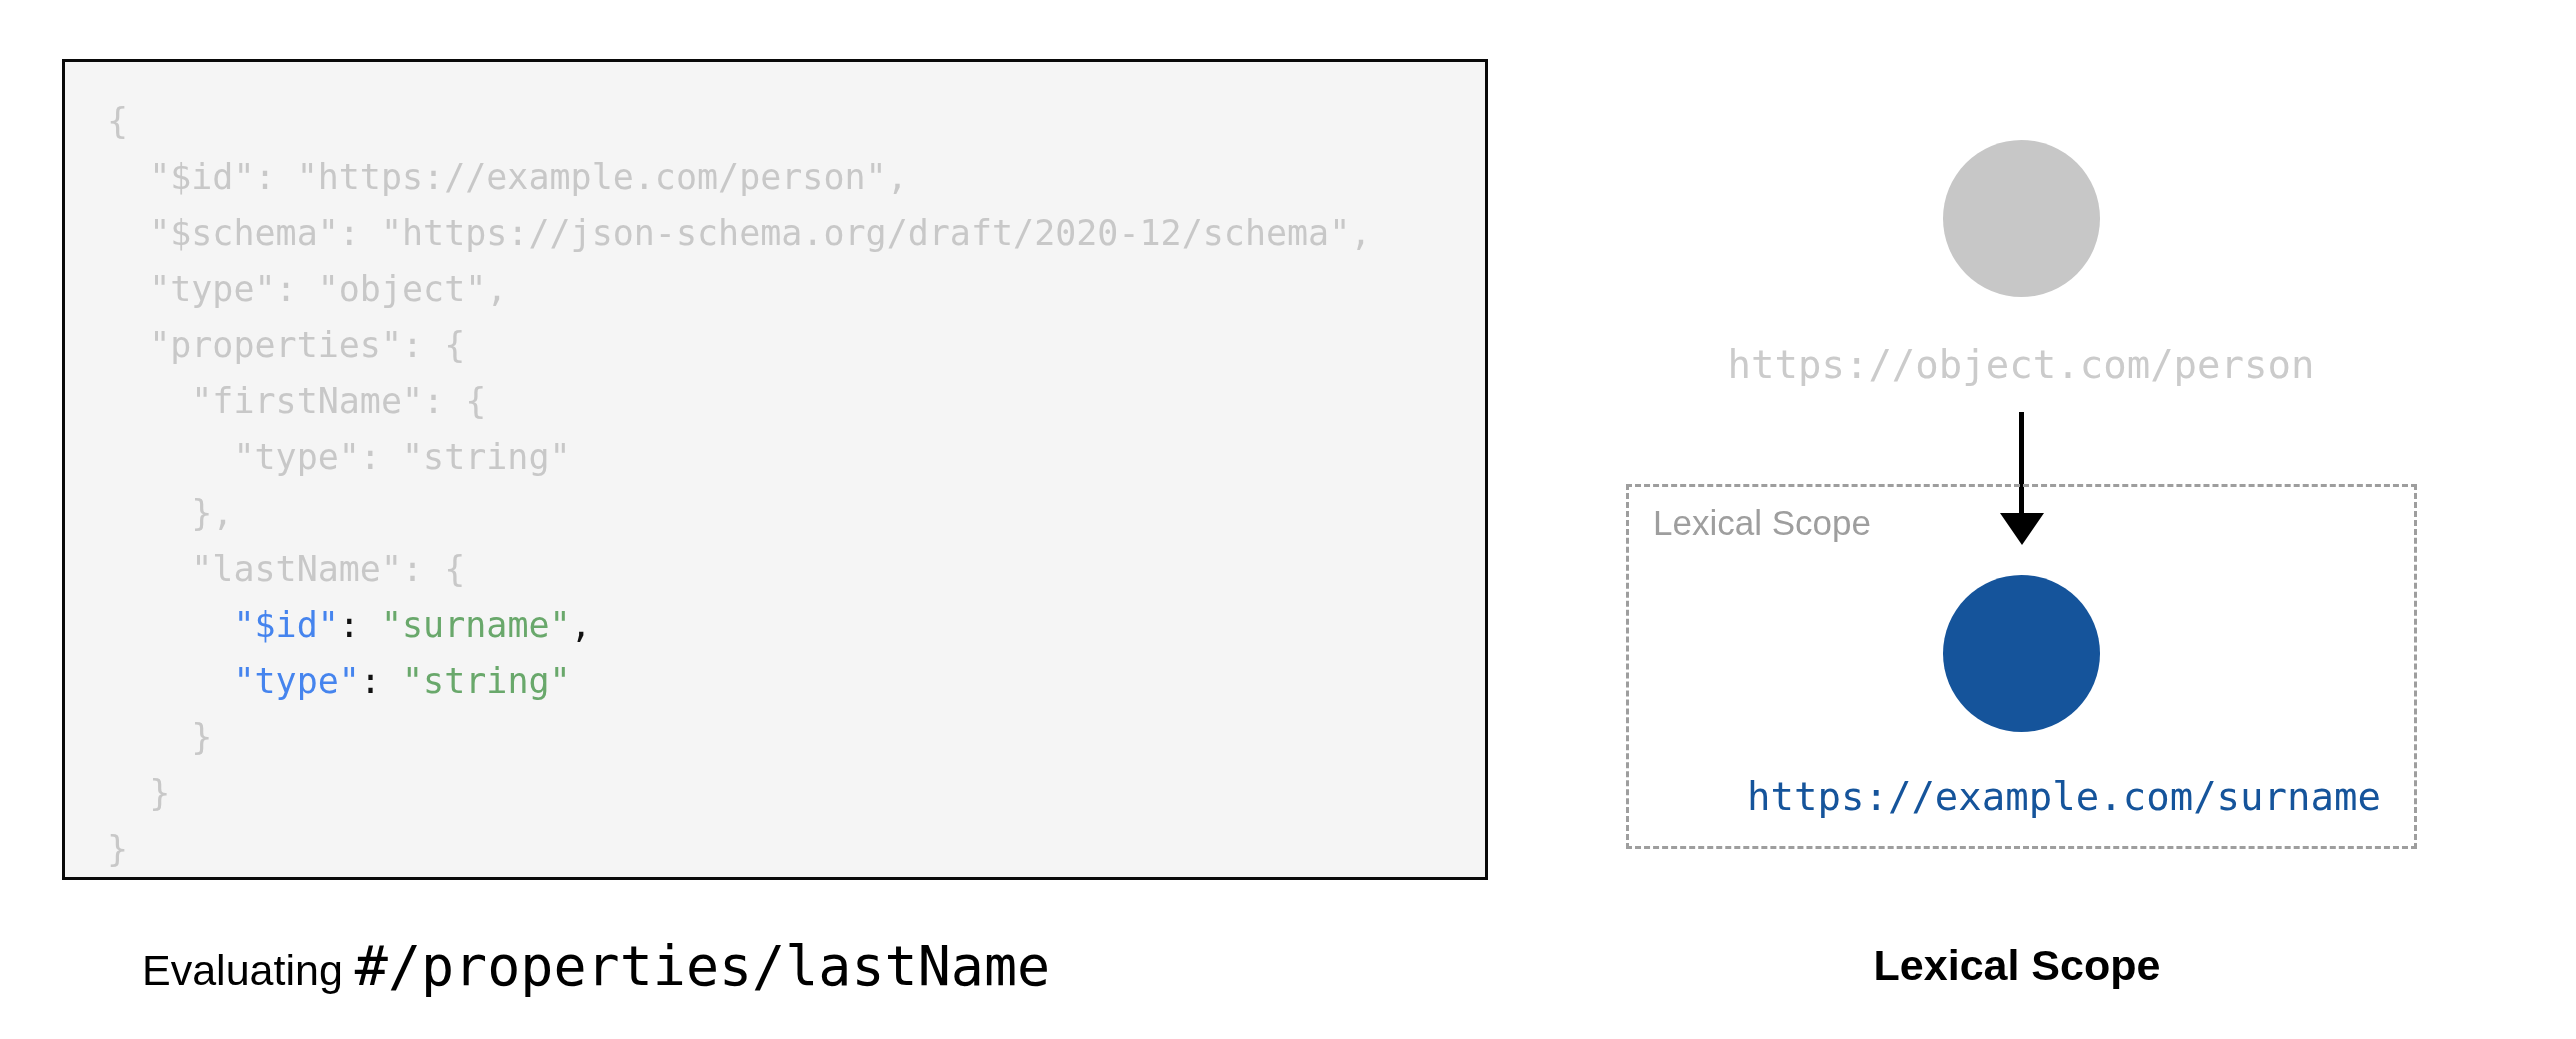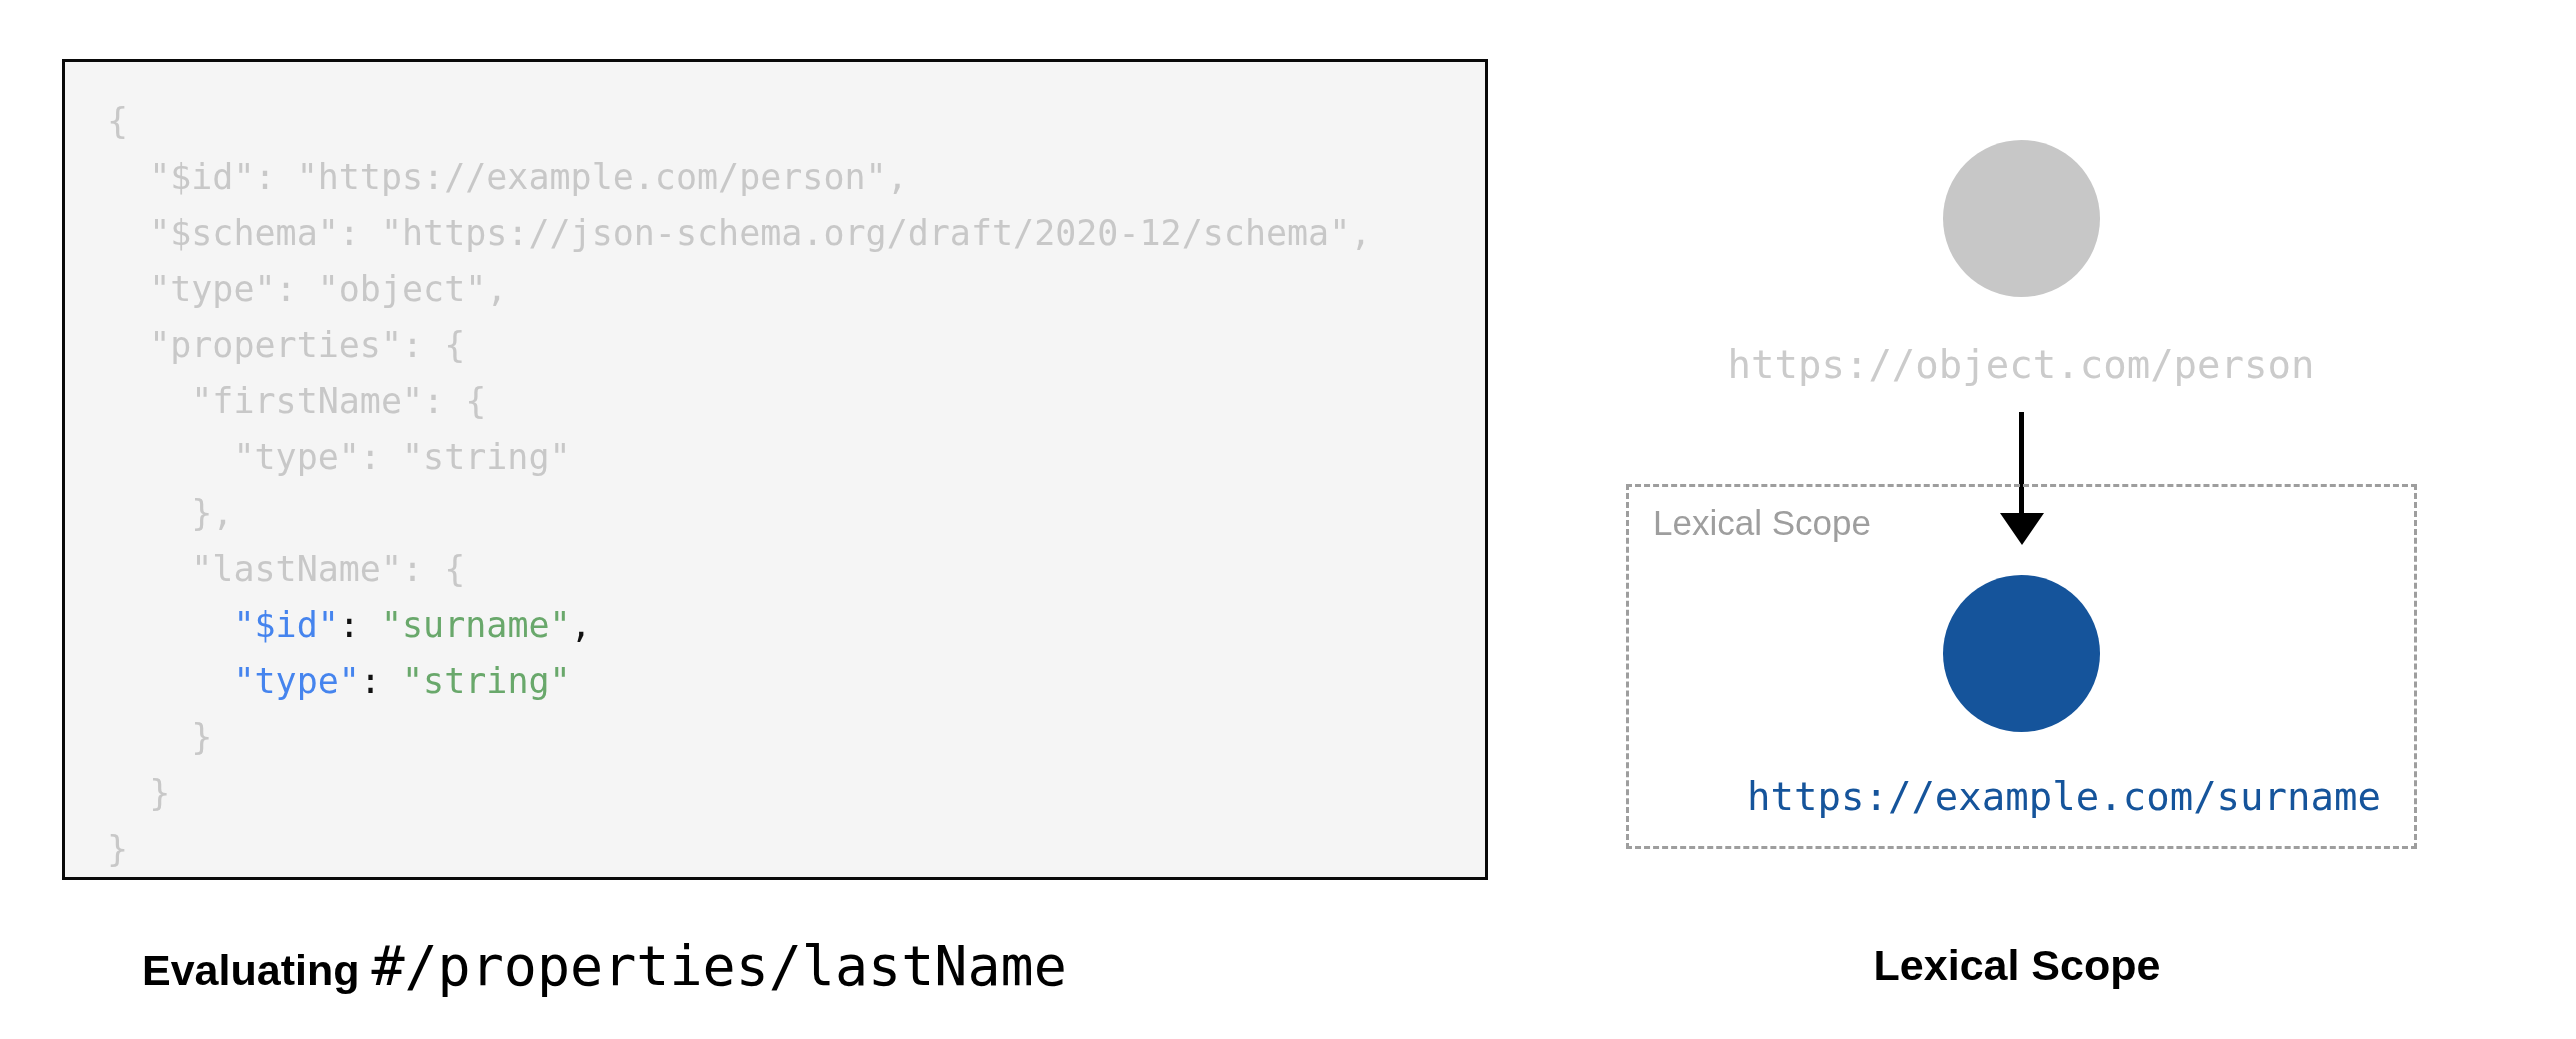--- a/index.html
+++ b/index.html
@@ -42,21 +42,21 @@
   .scope-box{
     position:absolute;left:1626px;top:484px;width:791px;height:365px;
     box-sizing:border-box;border:3.9px dashed var(--dashed-border);
   }
   .scope-box-label{
     position:absolute;left:1653px;top:503px;
     font-size:35px;color:var(--scope-label-gray);white-space:nowrap;
   }
   
   .caption-left{position:absolute;left:142px;top:934px;white-space:nowrap;}
-  .caption-left .bold-part{font-weight:bold;font-size:43px;color:#000;}
+  .caption-left .bold-part{font-weight:normal;font-size:43px;color:#000;}
   .caption-left .mono-part{
     font-family:"DejaVu Sans Mono","Liberation Mono",monospace;
     font-size:55px;color:#000;
   }
   .caption-right{
     position:absolute;left:2017px;top:941px;transform:translateX(-50%);
     font-weight:bold;font-size:43px;color:#000;white-space:nowrap;
   }
 </style>
 </head>

